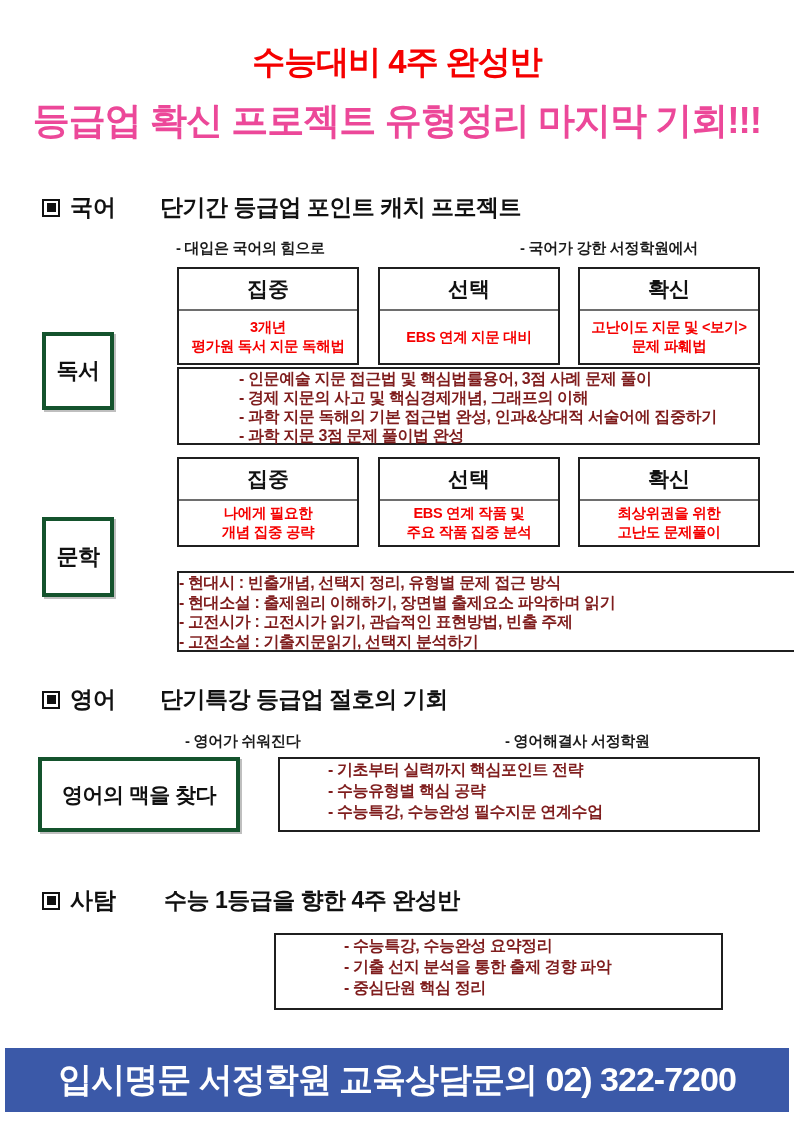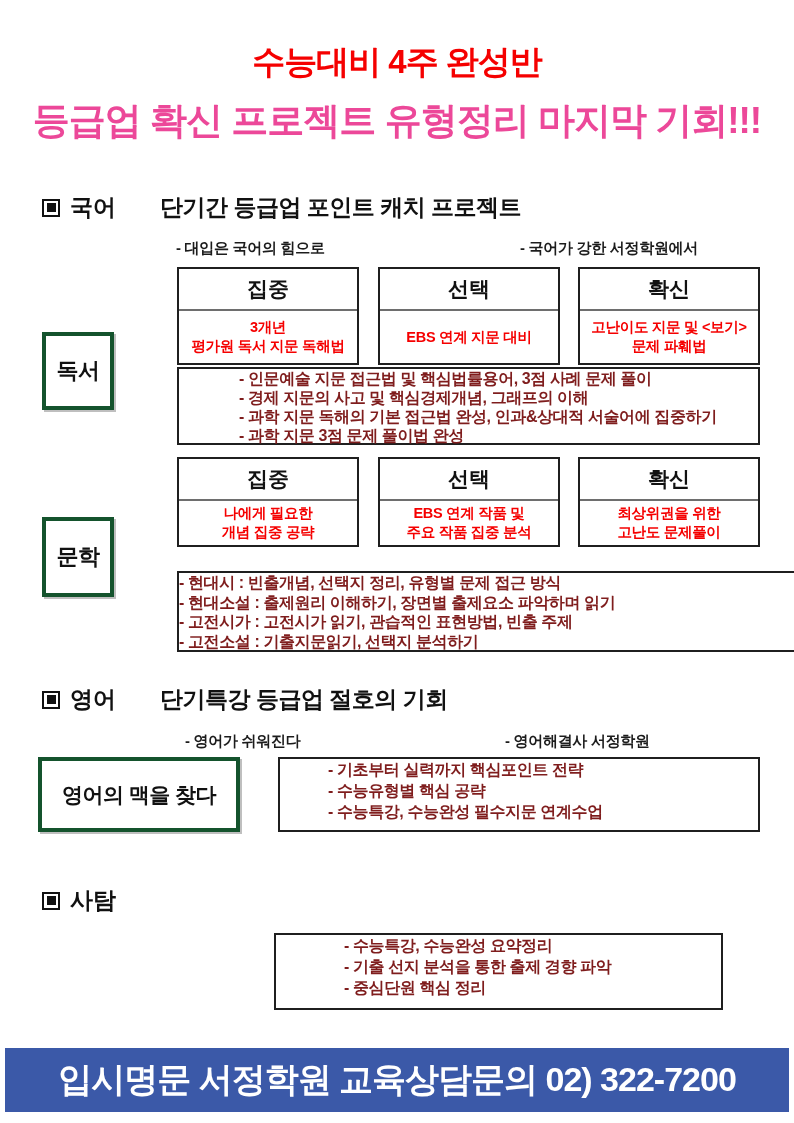--- a/index.html
+++ b/index.html
@@ -186,20 +186,21 @@
 
   <div class="bbox" style="top:757px; left:278px; width:482px; height:75px; padding-left:48px; line-height:21px;">
     <div>- 기초부터 실력까지 핵심포인트 전략</div>
     <div>- 수능유형별 핵심 공략</div>
     <div>- 수능특강, 수능완성 필수지문 연계수업</div>
   </div>
 
   <div class="sec-head" style="top:885px;">
     <span class="sq-icon"></span>
     <span>사탐</span>
+    <span class="sec-sub" style="margin-left:48px;">수능 1등급을 향한 4주 완성반</span>
   </div>
 
   <div class="bbox" style="top:933px; left:274px; width:449px; height:77px; padding-left:68px; line-height:21px;">
     <div>- 수능특강, 수능완성 요약정리</div>
     <div>- 기출 선지 분석을 통한 출제 경향 파악</div>
     <div>- 중심단원 핵심 정리</div>
   </div>
 
   <div class="banner">입시명문 서정학원 교육상담문의 02) 322-7200</div>
 

